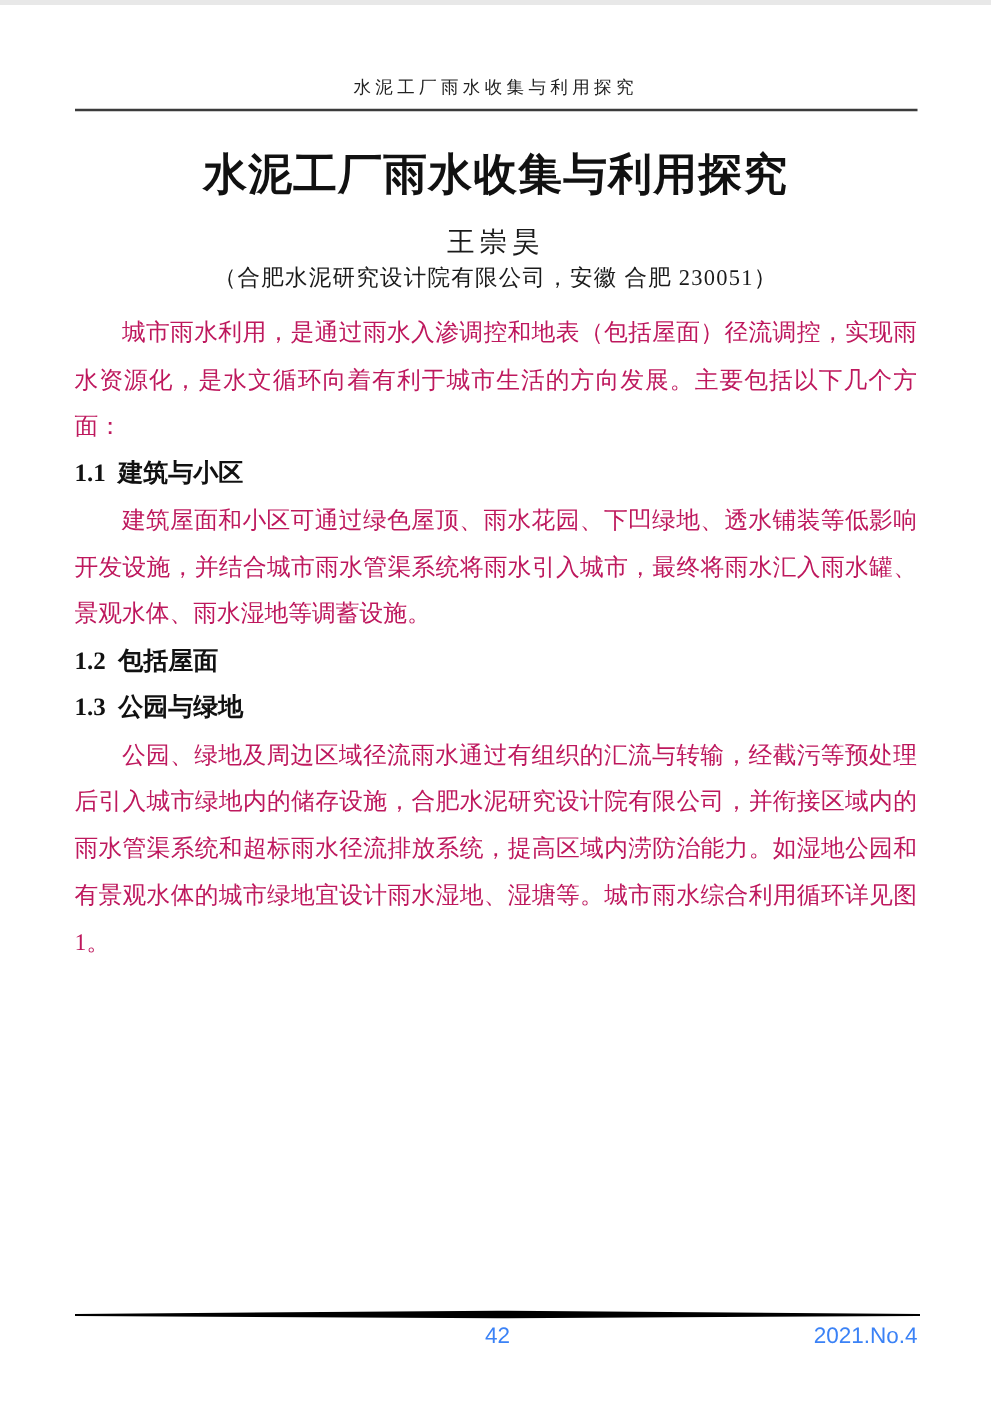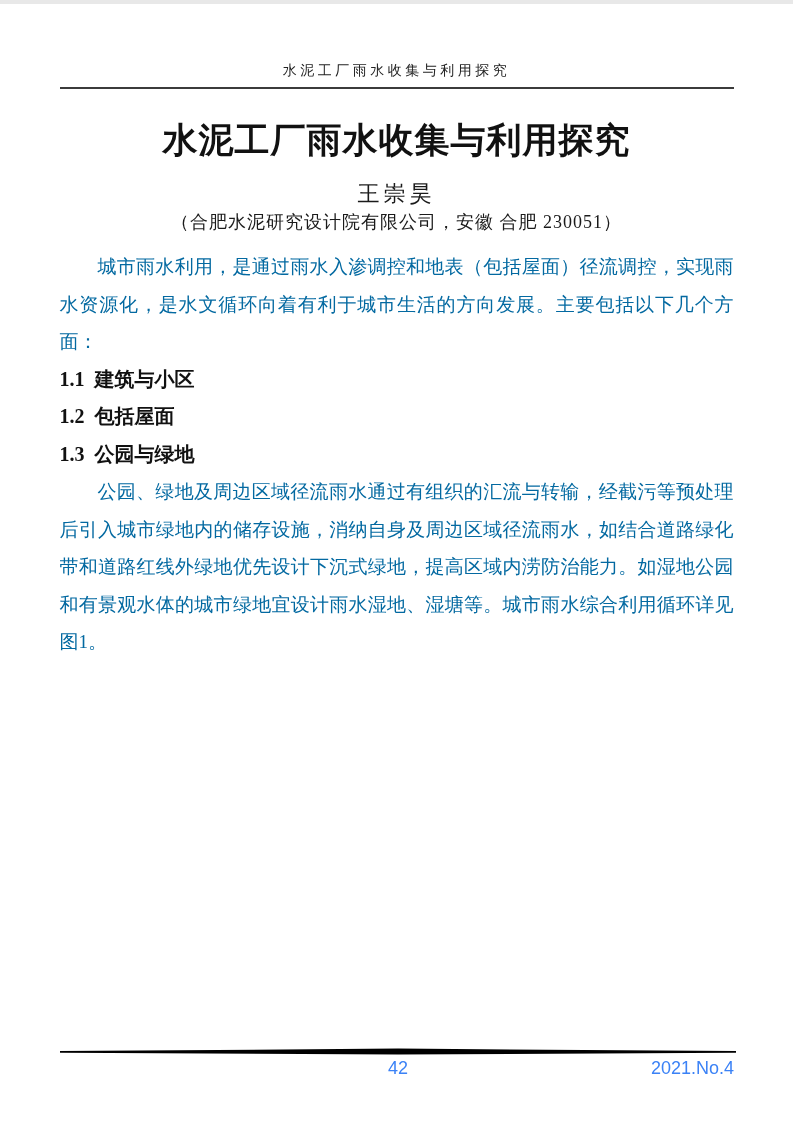--- a/index.html
+++ b/index.html
@@ -72,21 +72,21 @@
     margin-right:10px;
   }
   h2.sec-heading .sec-num.wide-gap{margin-right:21px;}
   p.para{
     margin:0;
     font-size:19px;
     line-height:37.5px;
     text-align:justify;
     text-justify:inter-ideograph;
     text-indent:38px;
-    color:#0369a1;
+    color:#be185d;
   }
   
   .footer{
     position:absolute;
     left:60px;
     top:1044px;
     width:676px;
   }
   .footer-rule-svg{display:block;width:676px;height:8px;}
   .footer-row{
@@ -123,29 +123,30 @@
 
     <div class="affiliation">（合肥水泥研究设计院有限公司，安徽 合肥 230051）</div>
 
     <div class="body-text">
 
       <p class="para">城市雨水利用，是通过雨水入渗调控和地表（包括屋面）径流调控，实现雨水资源化，是水文循环向着有利于城市生活的方向发展。主要包括以下几个方面：</p>
 
       <h2 class="sec-heading">
         <span class="sec-num">1.1</span><span>建筑与小区</span>
       </h2>
+      <p class="para">建筑屋面和小区可通过绿色屋顶、雨水花园、下凹绿地、透水铺装等低影响开发设施，并结合城市雨水管渠系统将雨水引入城市，最终将雨水汇入雨水罐、景观水体、雨水湿地等调蓄设施。</p>
 
       <h2 class="sec-heading">
         <span class="sec-num">1.2</span><span>包括屋面</span>
       </h2>
 
       <h2 class="sec-heading">
         <span class="sec-num">1.3</span><span>公园与绿地</span>
       </h2>
-      <p class="para">公园、绿地及周边区域径流雨水通过有组织的汇流与转输，经截污等预处理后引入城市绿地内的储存设施，消纳自身及周边区域径流雨水，如结合道路绿化带和道路红线外绿地优先设计下沉式绿地，提高区域内涝防治能力。如湿地公园和有景观水体的城市绿地宜设计雨水湿地、湿塘等。城市雨水综合利用循环详见图1。</p>
+      <p class="para">公园、绿地及周边区域径流雨水通过有组织的汇流与转输，经截污等预处理后引入城市绿地内的储存设施，合肥水泥研究设计院有限公司，并衔接区域内的雨水管渠系统和超标雨水径流排放系统，提高区域内涝防治能力。如湿地公园和有景观水体的城市绿地宜设计雨水湿地、湿塘等。城市雨水综合利用循环详见图1。</p>
 
     </div>
 
   </div>
 
   <div class="footer">
     <svg class="footer-rule-svg" viewBox="0 0 676 8" preserveAspectRatio="none">
       <polygon points="0,3.1 338,0.6 676,3.1 676,4.7 338,6.6 0,4.7" fill="#000000"></polygon>
     </svg>
     <div class="footer-row">

